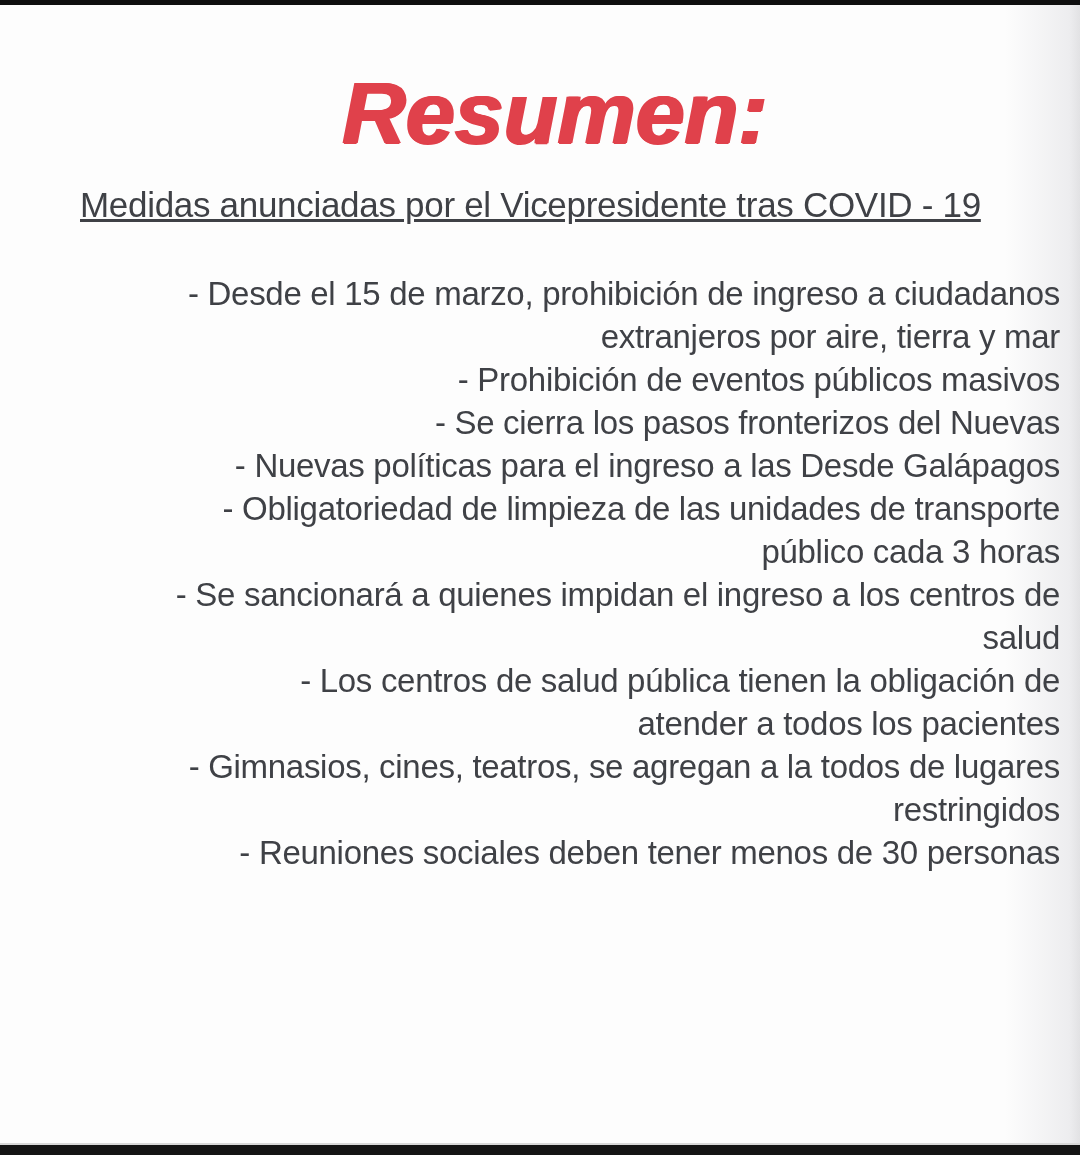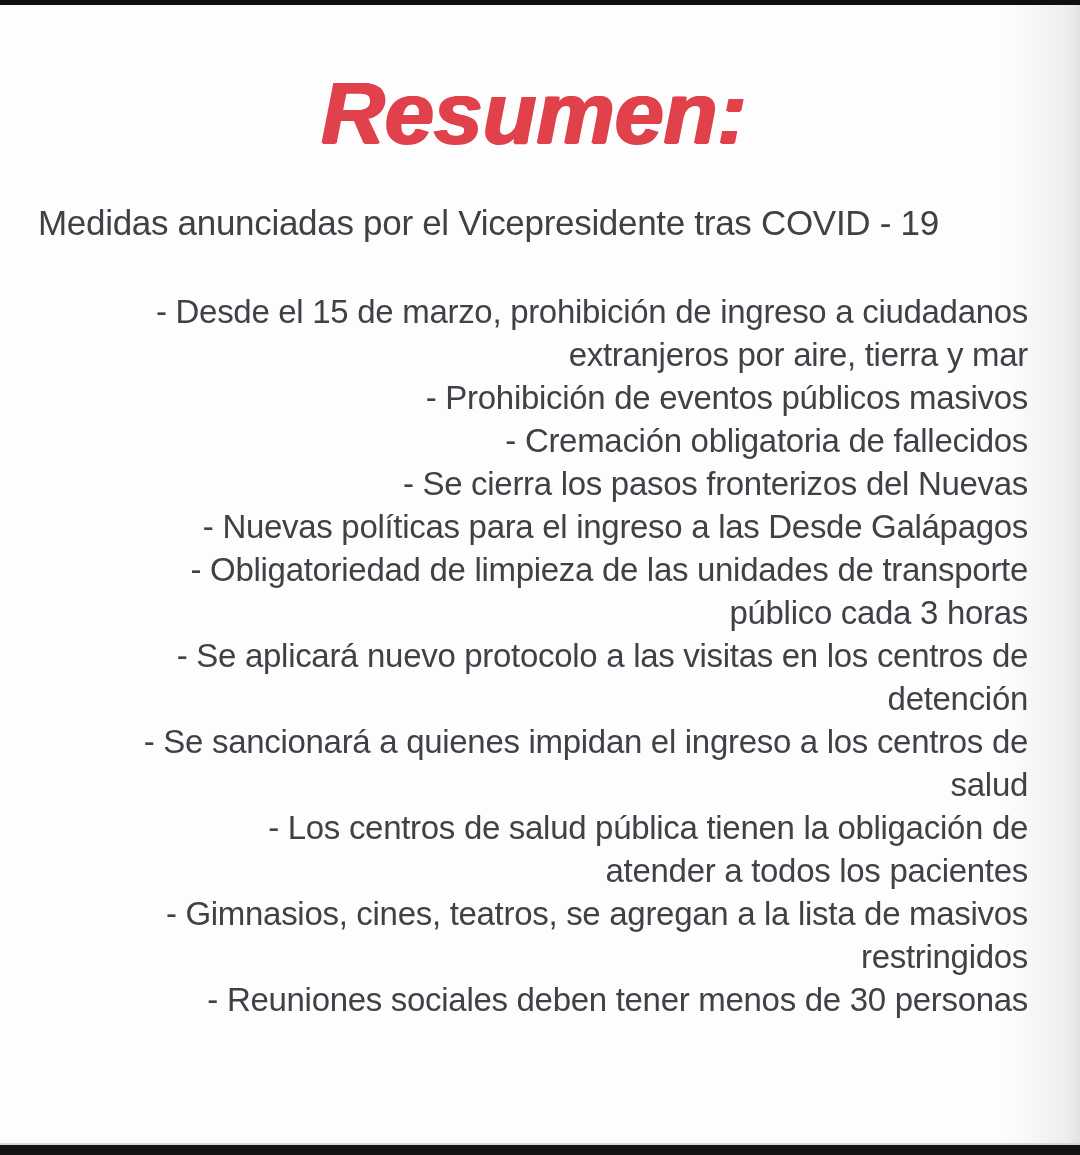--- a/index.html
+++ b/index.html
@@ -20,41 +20,42 @@
     position: absolute; bottom: 0; left: 0;
     width: 100%; height: 10px;
     background: #141414;
     border-top: 2px solid #d8d8d8;
   }
   .content {
     position: absolute;
     top: 5px; left: 0;
     width: 100%;
     box-sizing: border-box;
-    padding: 0 20px 0 38px;
+    padding: 0 20px 0 80px;
   }
   .doc-title {
     margin-top: 64px;
     text-align: center;
     font-size: 88px;
     line-height: 88px;
     font-weight: bold;
     font-style: italic;
     color: #e0414b;
     letter-spacing: 0px;
     
     text-shadow: 1.3px 0 0 #e0414b, -1.3px 0 0 #e0414b, 0 0.8px 0 #e0414b;
     padding-right: 30px;
   }
   .doc-subtitle {
-    margin-top: 44px;
+    margin-top: 26px;
     font-size: 35px;
     line-height: 44px;
     color: #3f4146;
     letter-spacing: -0.3px;
+    text-decoration: underline;
   }
   .measure-list {
     margin-top: 45px;
     max-width: 990px;
     text-align: right;
   }
   .measure-item {
     font-size: 33px;
     line-height: 43px;
     color: #3f4146;
@@ -69,30 +70,27 @@
 
 <div class="content">
   <div class="doc-title">Resumen:</div>
 
   <div class="doc-subtitle">Medidas anunciadas por el Vicepresidente tras COVID - 19</div>
 
   <div class="measure-list">
     <div class="measure-item">- Desde el 15 de marzo, prohibición de ingreso a ciudadanos
 extranjeros por aire, tierra y mar</div>
     <div class="measure-item">- Prohibición de eventos públicos masivos</div>
-    <div class="measure-item">- Cremación obligatoria de fallecidos</div>
     <div class="measure-item">- Se cierra los pasos fronterizos del Nuevas</div>
     <div class="measure-item">- Nuevas políticas para el ingreso a las Desde Galápagos</div>
     <div class="measure-item">- Obligatoriedad de limpieza de las unidades de transporte
 público cada 3 horas</div>
-    <div class="measure-item">- Se aplicará nuevo protocolo a las visitas en los centros de
-detención</div>
     <div class="measure-item">- Se sancionará a quienes impidan el ingreso a los centros de
 salud</div>
     <div class="measure-item">- Los centros de salud pública tienen la obligación de
 atender a todos los pacientes</div>
-    <div class="measure-item">- Gimnasios, cines, teatros, se agregan a la lista de masivos
+    <div class="measure-item">- Gimnasios, cines, teatros, se agregan a la todos de lugares
 restringidos</div>
     <div class="measure-item">- Reuniones sociales deben tener menos de 30 personas</div>
   </div>
 </div>
 
 <div class="letterbox-bottom"></div>
 
 </body></html>

